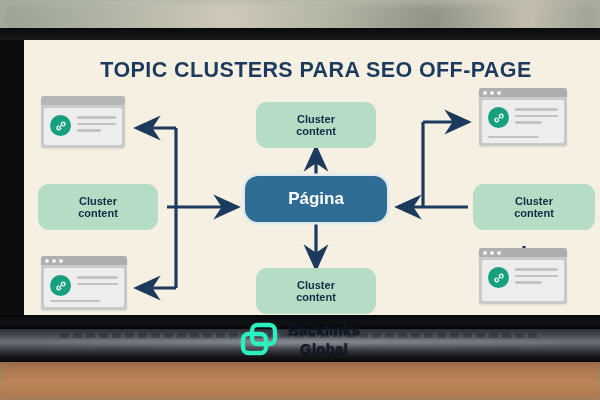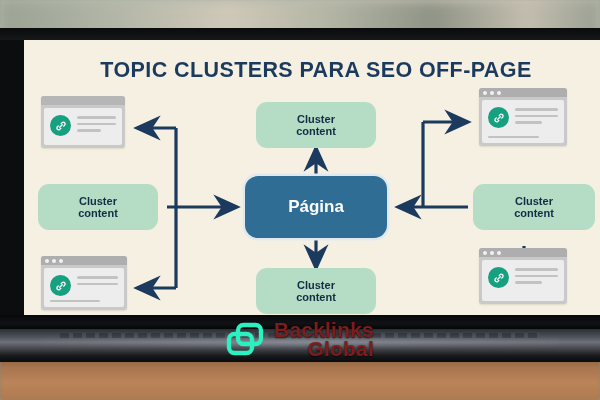--- a/index.html
+++ b/index.html
@@ -68,22 +68,22 @@
   }
 
   
   .logo-bar{
     position:absolute;left:0;top:315px;width:600px;height:47px;
     display:flex;align-items:center;justify-content:center;gap:10px;
     z-index:6;
   }
   .logo-mark{position:relative;width:38px;height:34px;flex:0 0 auto;}
   .logo-text{
-    color:#7f1d1d;font-weight:bold;font-size:21px;line-height:19px;
-    letter-spacing:.2px;text-align:right;
+    color:#0f172a;font-weight:bold;font-size:15px;line-height:19px;
+    letter-spacing:.2px;text-align:center;
     text-shadow:0 1px 2px rgba(0,0,0,.75);
   }
 
   
   .title{
     position:absolute;left:0;top:18px;width:584px;text-align:center;
     font-size:21.5px;font-weight:bold;letter-spacing:.4px;color:#1c3a5e;
   }
 
   .node{
@@ -195,21 +195,21 @@
       </div>
     </div>
 
     <div class="node cluster" style="left:232px;top:228px;width:120px;height:46px;">
       <div>
         <div>Cluster</div>
         <div>content</div>
       </div>
     </div>
 
-    <div class="node pillar" style="left:221px;top:136px;width:142px;height:62px;">
+    <div class="node pillar" style="left:221px;top:136px;width:142px;height:46px;">
       <div>
         <div>Página</div>
       </div>
     </div>
 
     <div class="mock plain" style="left:17px;top:56px;width:84px;height:52px;">
       <div class="bar"></div>
       <div class="body">
         <div class="badge">
           <svg width="12" height="12" viewBox="0 0 24 24" fill="none" stroke="#ffffff" stroke-width="2.6" stroke-linecap="round">

